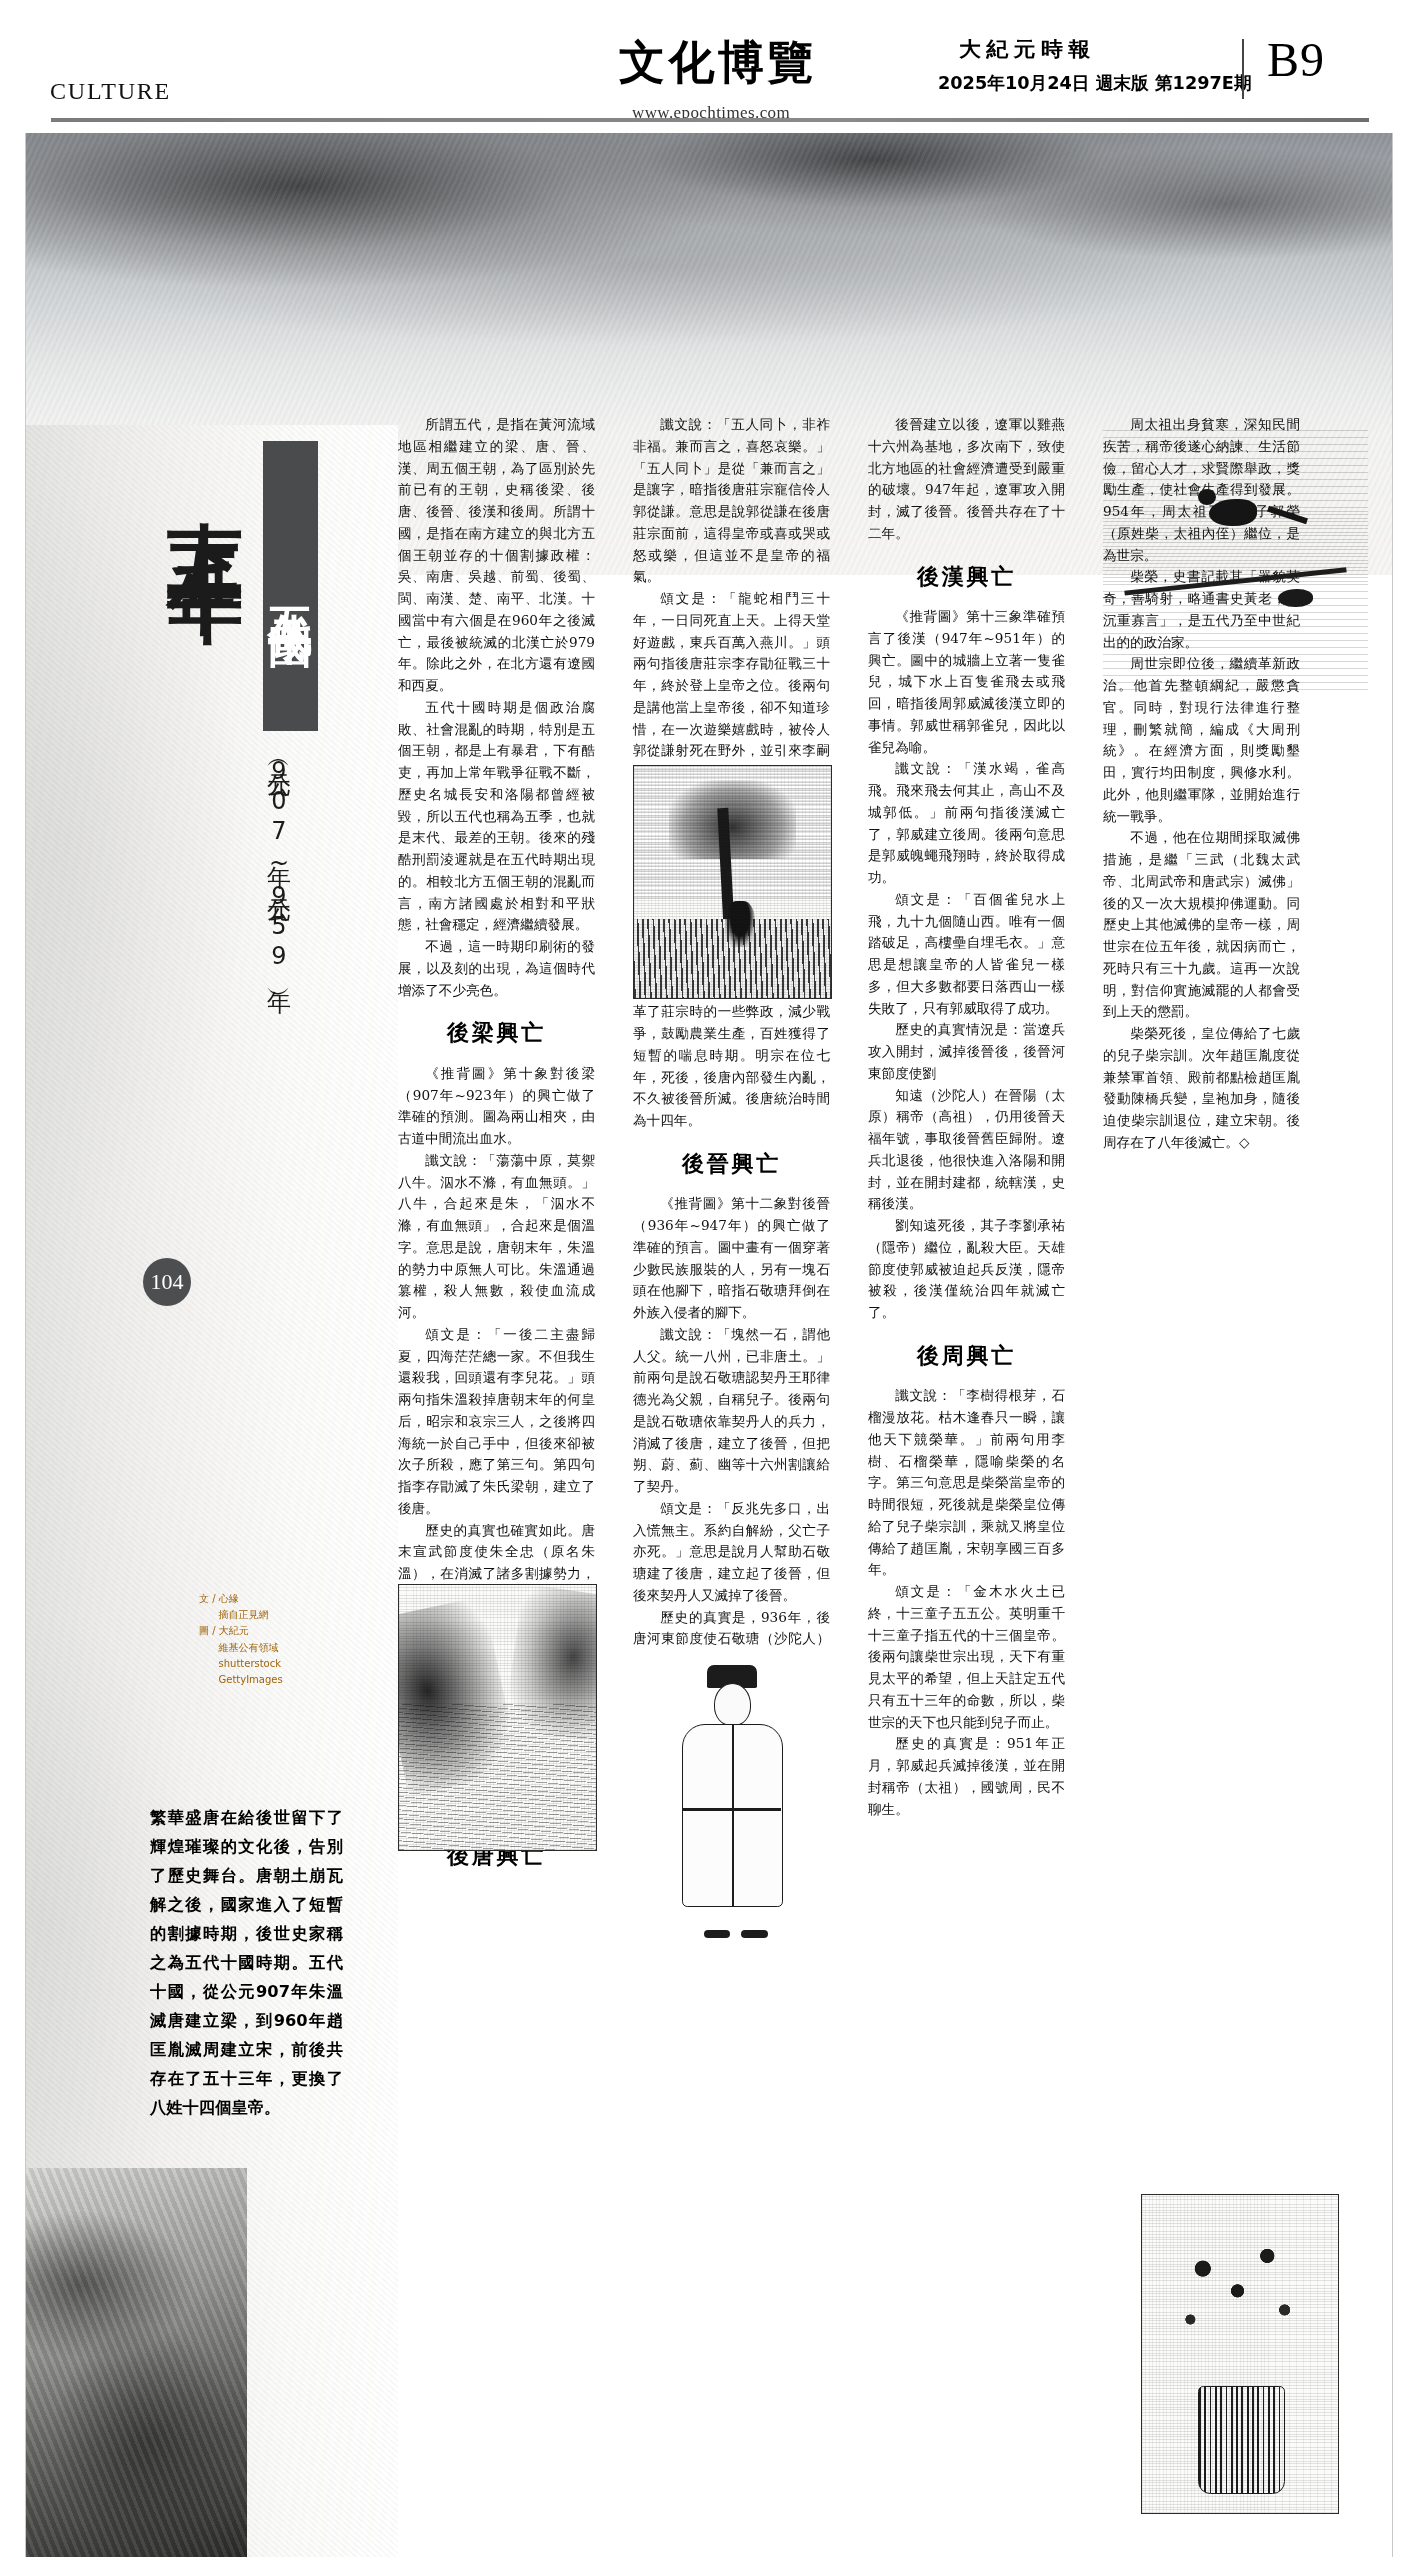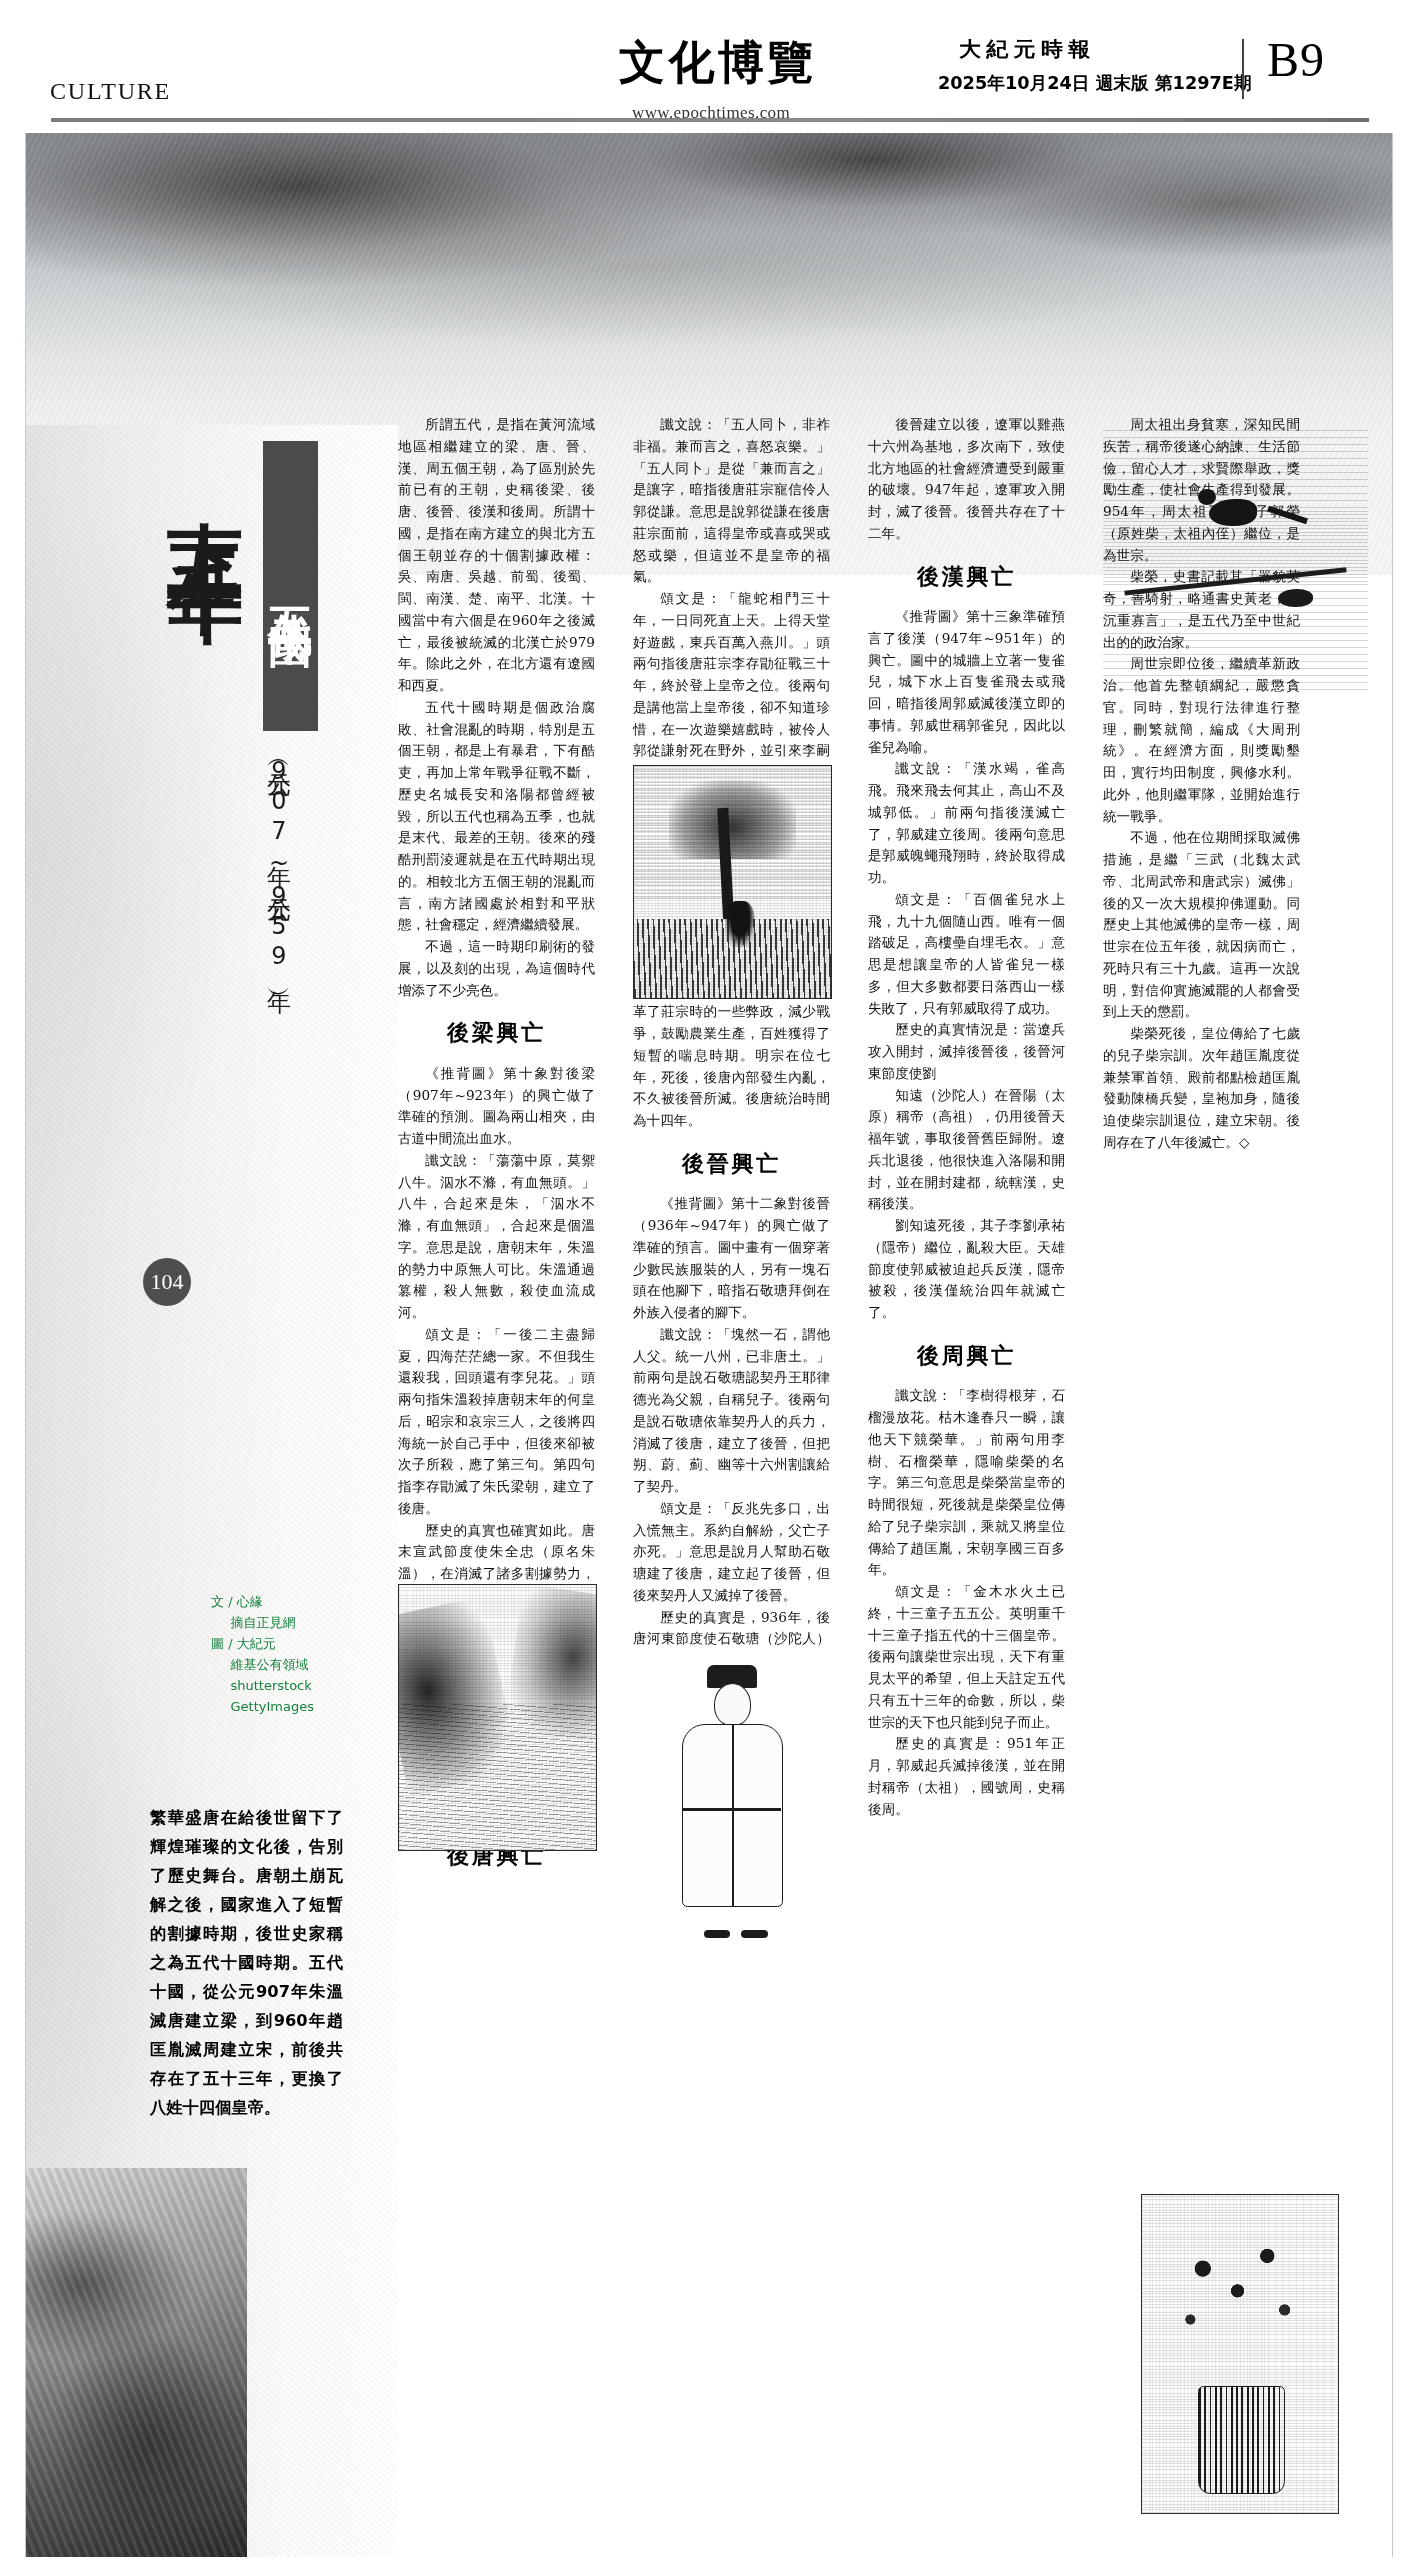--- a/index.html
+++ b/index.html
@@ -126,23 +126,23 @@
   }
   #episode-badge{
     position:absolute;left:117px;top:1125px;width:48px;height:48px;border-radius:50%;
     background:#4c4e50;color:#fff;
     display:flex;align-items:center;justify-content:center;
     font-family:"Liberation Serif","DejaVu Serif",serif;
     font-size:22px;letter-spacing:0;
   }
   
   #credits{
-    position:absolute;left:185px;top:1458px;width:150px;
-    font-family:"DejaVu Sans","Liberation Sans",sans-serif;
-    font-size:13px;line-height:1.62;color:#15803d;
+    position:absolute;left:173px;top:1458px;width:150px;
+    font-family:"DejaVu Sans","Liberation Sans",sans-serif;
+    font-size:10px;line-height:1.62;color:#a16207;
   }
   #credits .indent{padding-left:19.5px;display:block;}
   
   #lead{
     position:absolute;left:124px;top:1670px;width:193px;
     font-family:"DejaVu Sans","Liberation Sans",sans-serif;
     font-size:16.3px;line-height:1.78;font-weight:700;color:#000;
     text-align:justify;text-justify:inter-character;
     text-indent:0;
   }
@@ -341,21 +341,21 @@
       <span class="sec-head">後漢興亡</span>
       <p>《推背圖》第十三象準確預言了後漢（947年~951年）的興亡。圖中的城牆上立著一隻雀兒，城下水上百隻雀飛去或飛回，暗指後周郭威滅後漢立即的事情。郭威世稱郭雀兒，因此以雀兒為喻。</p>
       <p>讖文說：「漢水竭，雀高飛。飛來飛去何其止，高山不及城郭低。」前兩句指後漢滅亡了，郭威建立後周。後兩句意思是郭威魄蠅飛翔時，終於取得成功。</p>
       <p>頌文是：「百個雀兒水上飛，九十九個隨山西。唯有一個踏破足，高樓壘自埋毛衣。」意思是想讓皇帝的人皆雀兒一樣多，但大多數都要日落西山一樣失敗了，只有郭威取得了成功。</p>
       <p>歷史的真實情況是：當遼兵攻入開封，滅掉後晉後，後晉河東節度使劉</p>
       <p>知遠（沙陀人）在晉陽（太原）稱帝（高祖），仍用後晉天福年號，事取後晉舊臣歸附。遼兵北退後，他很快進入洛陽和開封，並在開封建都，統轄漢，史稱後漢。</p>
       <p>劉知遠死後，其子李劉承祐（隱帝）繼位，亂殺大臣。天雄節度使郭威被迫起兵反漢，隱帝被殺，後漢僅統治四年就滅亡了。</p>
       <span class="sec-head">後周興亡</span>
       <p>讖文說：「李樹得根芽，石榴漫放花。枯木逢春只一瞬，讓他天下競榮華。」前兩句用李樹、石榴榮華，隱喻柴榮的名字。第三句意思是柴榮當皇帝的時間很短，死後就是柴榮皇位傳給了兒子柴宗訓，乘就又將皇位傳給了趙匡胤，宋朝享國三百多年。</p>
       <p>頌文是：「金木水火土已終，十三童子五五公。英明重千十三童子指五代的十三個皇帝。後兩句讓柴世宗出現，天下有重見太平的希望，但上天註定五代只有五十三年的命數，所以，柴世宗的天下也只能到兒子而止。</p>
-      <p>歷史的真實是：951年正月，郭威起兵滅掉後漢，並在開封稱帝（太祖），國號周，史稱後周。</p>
+      <p>歷史的真實是：951年正月，郭威起兵滅掉後漢，並在開封稱帝（太祖），國號周，民不聊生。</p>
     </div>
   <div class="col" id="col5" style="top: 281px;">
       <p>周太祖出身貧寒，深知民間疾苦，稱帝後遂心納諫、生活節儉，留心人才，求賢際舉政，獎勵生產，使社會生產得到發展。954年，周太祖死，養子郭榮（原姓柴，太祖內侄）繼位，是為世宗。</p>
       <p>柴榮，史書記載其「器貌英奇，善騎射，略通書史黃老，性沉重寡言」，是五代乃至中世紀出的的政治家。</p>
       <p>周世宗即位後，繼續革新政治。他首先整頓綱紀，嚴懲貪官。同時，對現行法律進行整理，刪繁就簡，編成《大周刑統》。在經濟方面，則獎勵墾田，實行均田制度，興修水利。此外，他則繼軍隊，並開始進行統一戰爭。</p>
       <p>不過，他在位期間採取滅佛措施，是繼「三武（北魏太武帝、北周武帝和唐武宗）滅佛」後的又一次大規模抑佛運動。同歷史上其他滅佛的皇帝一樣，周世宗在位五年後，就因病而亡，死時只有三十九歲。這再一次說明，對信仰實施滅罷的人都會受到上天的懲罰。</p>
       <p>柴榮死後，皇位傳給了七歲的兒子柴宗訓。次年趙匡胤度從兼禁軍首領、殿前都點檢趙匡胤發動陳橋兵變，皇袍加身，隨後迫使柴宗訓退位，建立宋朝。後周存在了八年後滅亡。◇</p>
     </div>
 
   <div class="illus" id="illus-tuibei-10">

